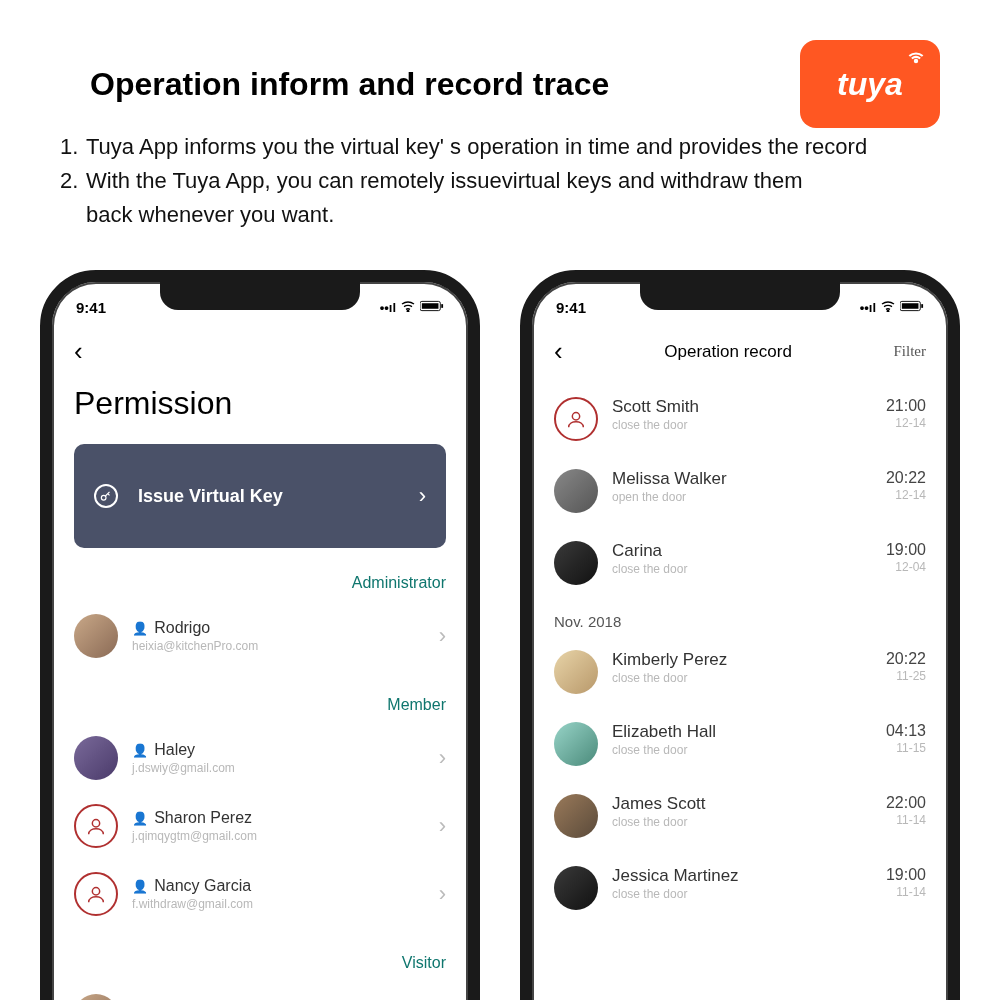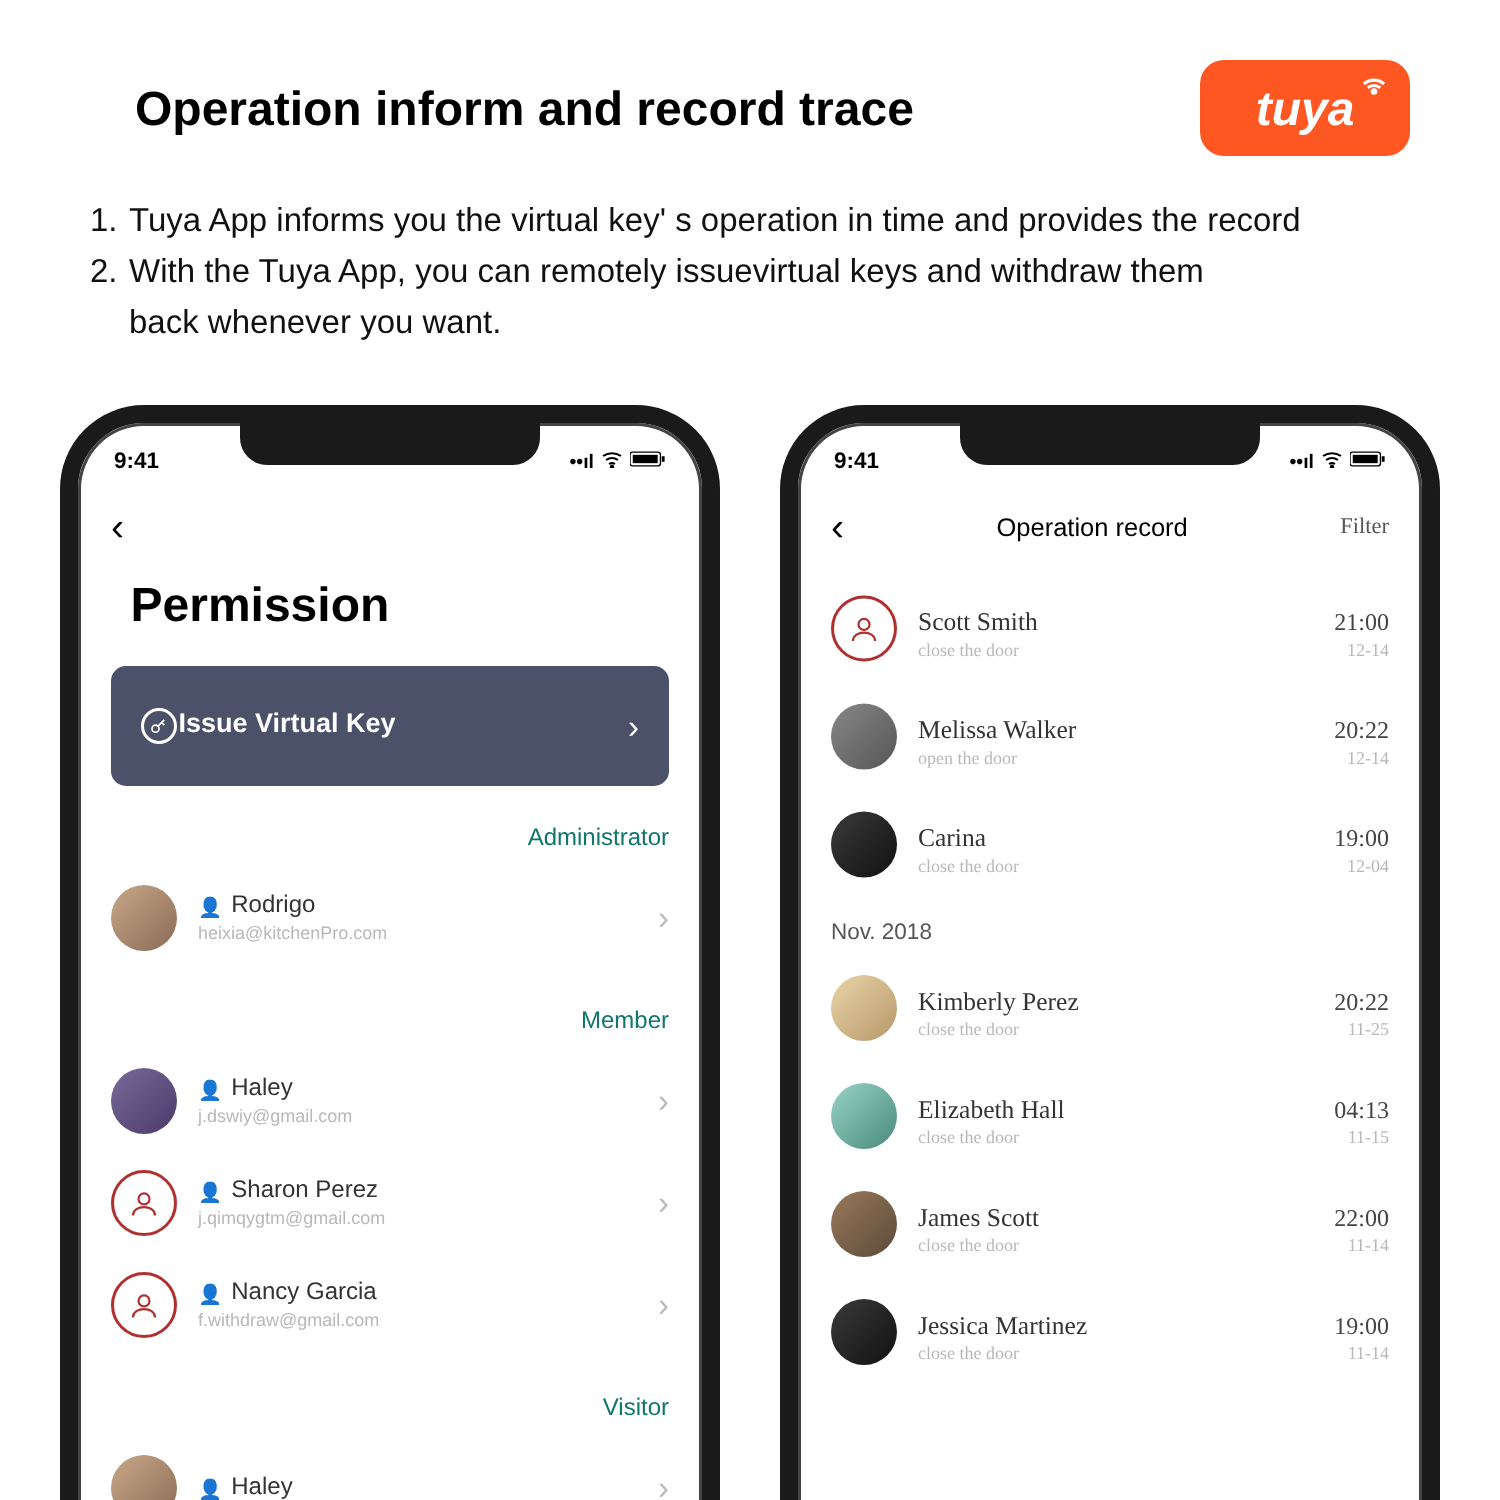--- a/index.html
+++ b/index.html
@@ -12,21 +12,21 @@
     overflow: hidden;
     color: #000;
   }
   .header-row {
     position: absolute;
     top: 40px; left: 60px; right: 60px;
     display: flex; align-items: center; justify-content: space-between; margin-left: 30px;
   }
   .title { font-size: 32px; font-weight: 700; }
   .tuya-logo {
-    width: 140px; height: 64px;
+    width: 140px; height: 88px;
     background: #ff5722;
     border-radius: 16px;
     display: flex; align-items: center; justify-content: center;
     color: #fff; font-weight: 700; font-size: 32px;
     position: relative;
     font-style: italic;
   }
   .tuya-logo .wifi {
     position: absolute; top: 6px; right: 14px;
     width: 20px; height: 20px;
@@ -68,26 +68,26 @@
     font-size: 15px; font-weight: 600;
   }
   .status-icons { display: flex; gap: 4px; align-items: center; }
   .status-icons span { font-size: 13px; }
 
   .screen { padding: 8px 22px 0; }
 
   
   .nav-row1 { padding: 6px 0 10px; }
   .back { font-size: 26px; font-weight: 300; }
-  .page-title { font-size: 32px; font-weight: 700; margin: 8px 13px 22px; }
+  .page-title { font-size: 32px; font-weight: 400; margin: 8px 0 22px; }
   .issue-btn {
     background: #4a5168; color: #fff;
     border-radius: 10px;
-    padding: 28px 20px;
-    display: flex; gap: 1px;
+    padding: 40px 20px;
+    display: flex; align-items: center; gap: 20px;
     font-size: 18px; font-weight: 600;
     position: relative;
   }
   .issue-btn .key-icon {
     width: 24px; height: 24px; border: 2px solid #fff; border-radius: 50%;
     display: flex; align-items: center; justify-content: center; font-size: 12px;
   }
   .issue-btn .chev { position: absolute; right: 20px; font-size: 22px; font-weight: 300; }
 
   .section-label { color: #0f766e; font-size: 16px; margin: 26px 0 10px; text-align: right; }
@@ -120,23 +120,22 @@
 
   
   .nav-row2 {
     display: flex; align-items: center; justify-content: space-between;
     padding: 6px 0 16px;
   }
   .nav-title2 { font-size: 17px; font-weight: 500; text-align: center; }
   .filter { font-size: 15px; color: #555; font-family: Liberation Serif, serif; }
 
   .rec-row {
-    display: flex; align-items: flex-end; gap: 14px;
+    display: flex; align-items: flex-start; gap: 14px;
     padding: 14px 0;
-    font-family: Liberation Serif, serif;
   }
   .rec-info { flex: 1; }
   .rec-name { font-size: 17px; color: #333; font-weight: 400; }
   .rec-sub { font-size: 12px; color: #b8b8b8; margin-top: 1px; }
   .rec-time { text-align: right; }
   .rec-time .t1 { font-size: 16px; color: #444; }
   .rec-time .t2 { font-size: 12px; color: #b8b8b8; margin-top: 1px; }
   .month-label { font-size: 15px; color: #555; margin: 14px 0 6px; }
 </style>
 </head>

